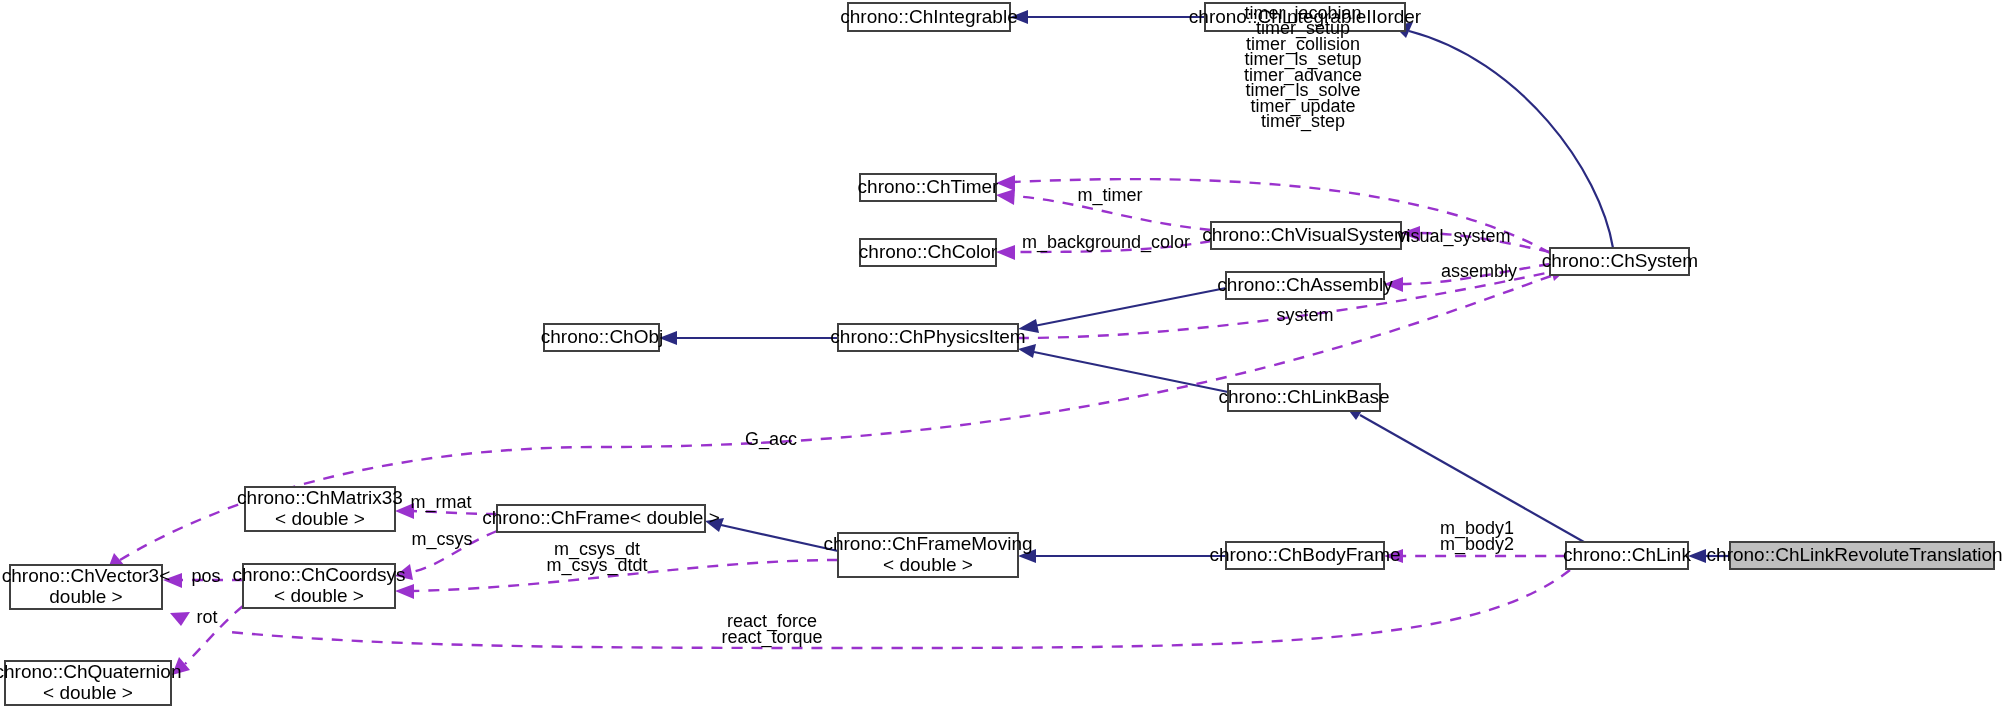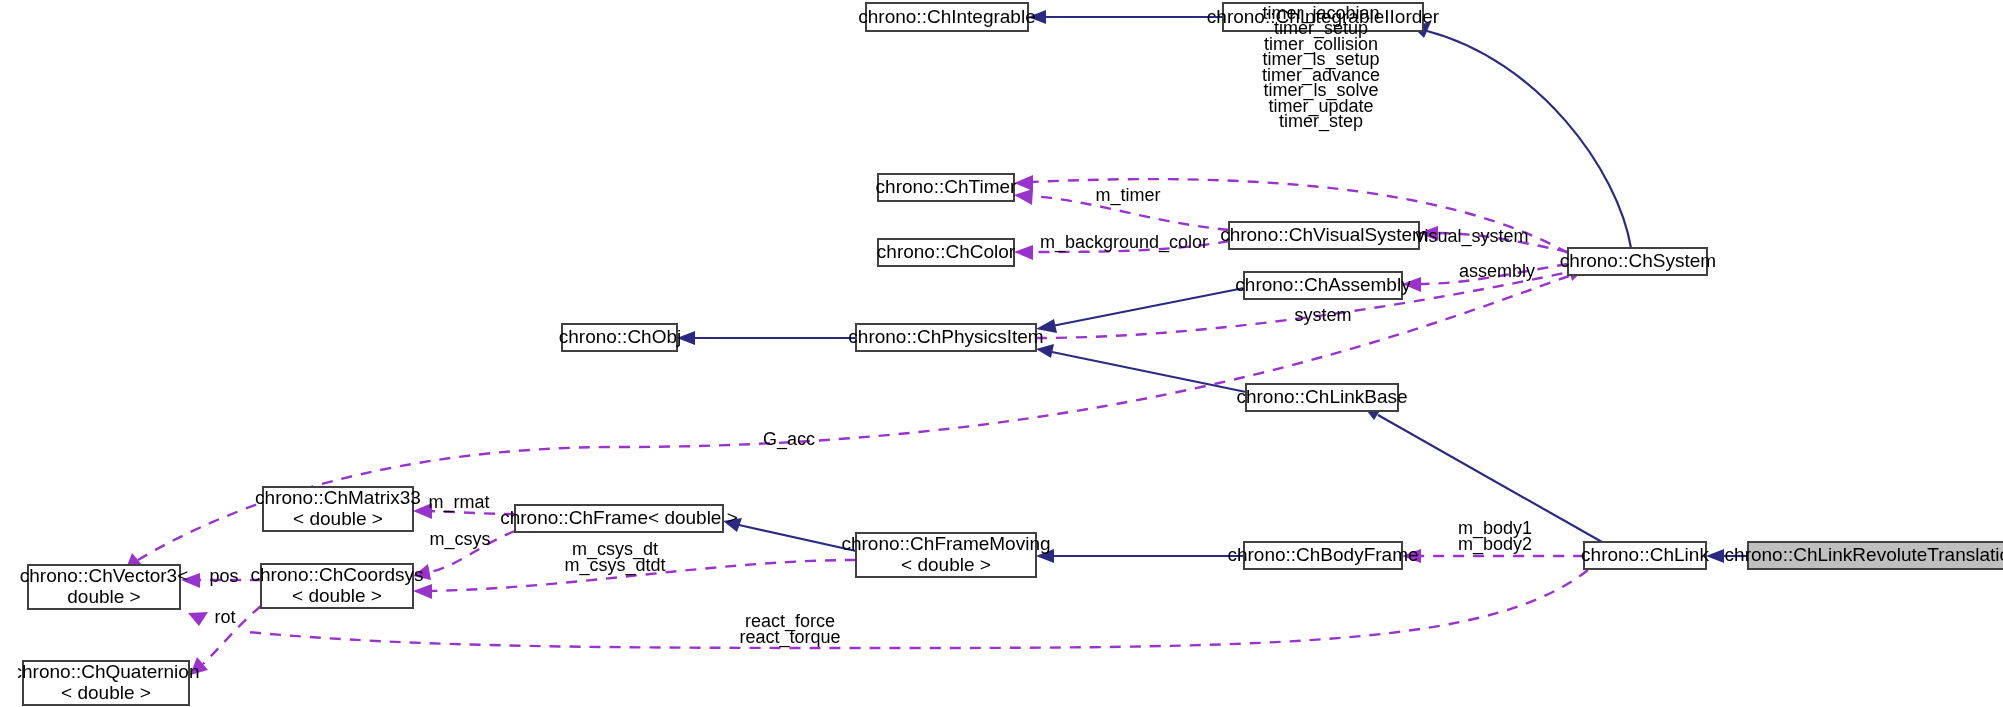--- a/index.html
+++ b/index.html
@@ -10,21 +10,20 @@
   body {
     width: 2003px;
     height: 707px;
     font-family: "Liberation Sans", sans-serif;
     overflow: hidden;
   }
   #diagram-root {
     position: relative;
     width: 1782px;
     height: 707px;
-    padding-left: 18px;
   }
   svg#uml-svg {
     display: block;
     width: 2003px;
     height: 707px;
   }
   .node-box {
     fill: #ffffff;
     stroke: #404040;
     stroke-width: 2;

